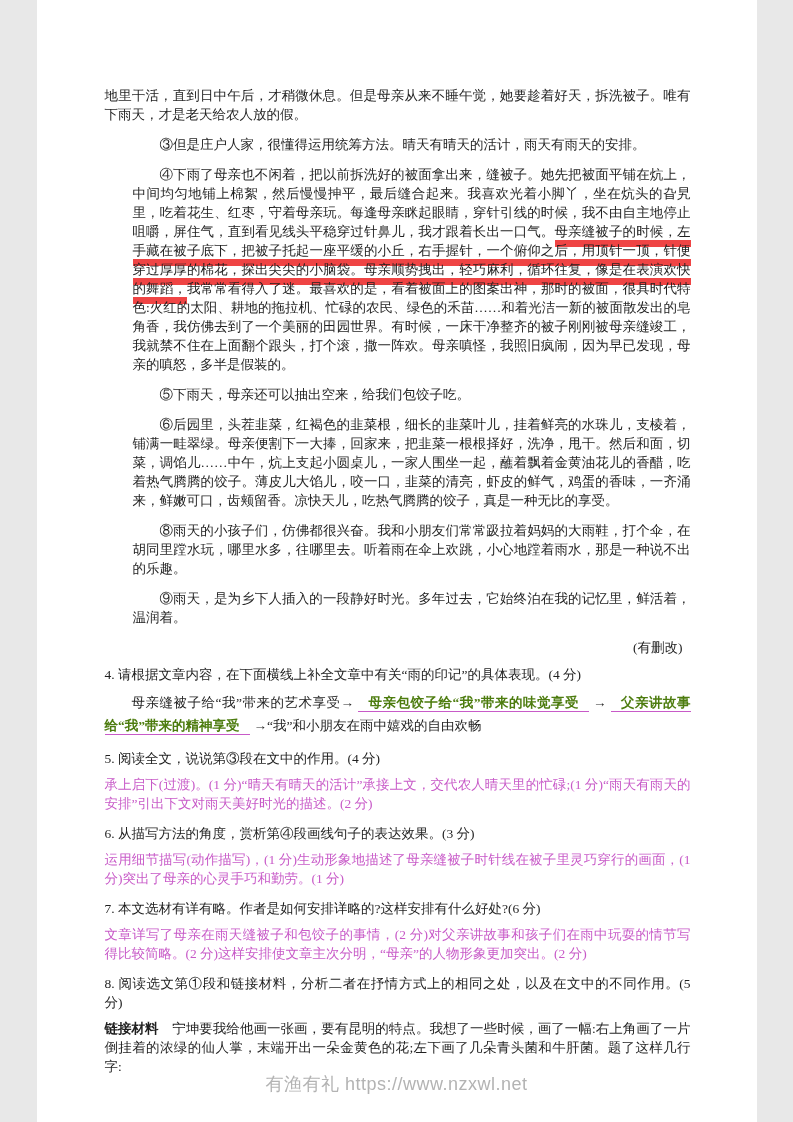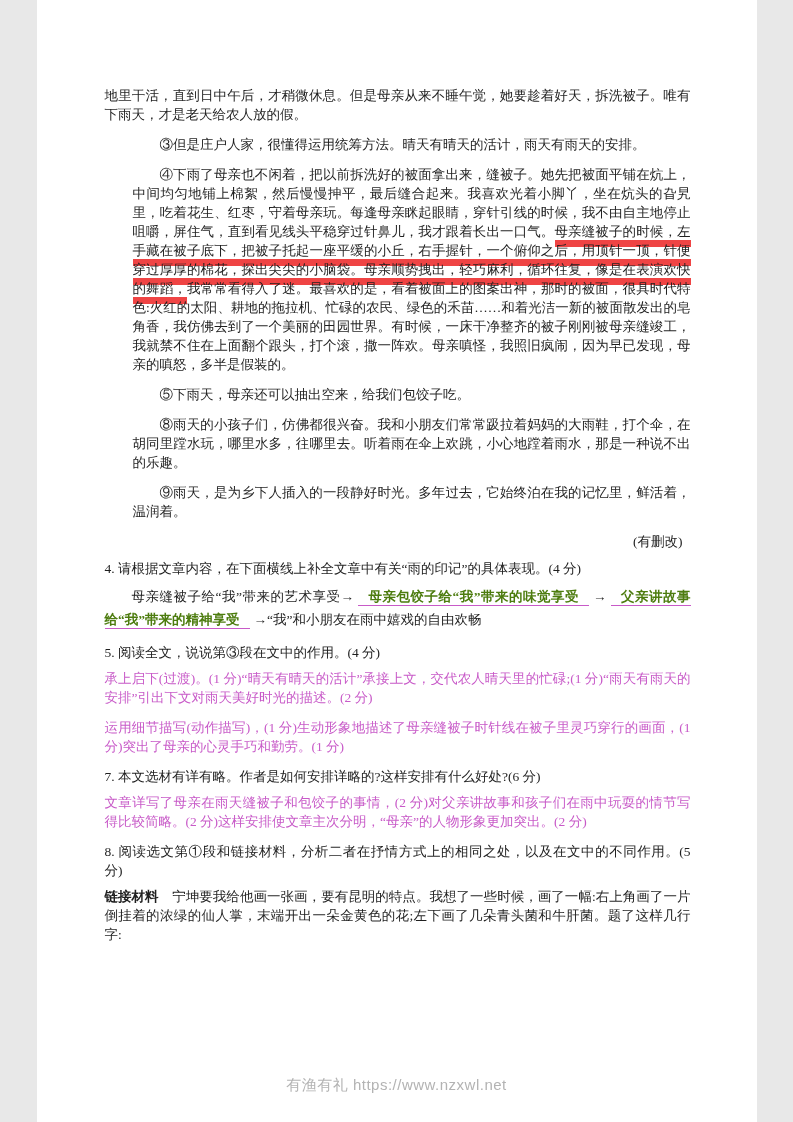--- a/index.html
+++ b/index.html
@@ -48,53 +48,55 @@
     margin:0 4px;
     font-weight:bold;
   }
   .link-label{font-weight:bold;margin-right:1em;}
   .footer{
     position:absolute;
     left:0;right:0;
     bottom:28px;
     text-align:center;
     font-family:"Liberation Sans","DejaVu Sans",sans-serif;
-    font-size:15px;
+    font-size:18px;
     color:#b3b3b3;
     letter-spacing:0.5px;
   }
 </style>
 </head>
 <body>
 
 <div class="page">
 
   <p class="para">地里干活，直到日中午后，才稍微休息。但是母亲从来不睡午觉，她要趁着好天，拆洗被子。唯有下雨天，才是老天给农人放的假。</p>
 
   <p class="para indent">③但是庄户人家，很懂得运用统筹方法。晴天有晴天的活计，雨天有雨天的安排。</p>
 
   <p class="para indent"><span>④下雨了母亲也不闲着，把以前拆洗好的被面拿出来，缝被子。她先把被面平铺在炕上，中间均匀地铺上棉絮，然后慢慢抻平，最后缝合起来。我喜欢光着小脚丫，坐在炕头的旮旯里，吃着花生、红枣，守着母亲玩。每逢母亲眯起眼睛，穿针引线的时候，我不由自主地停止咀嚼，屏住气，直到看见线头平稳穿过针鼻儿，我才跟着长出一口气。</span><span class="ul-seg">母亲缝被子的时候，左手藏在被子底下，把被子托起一座平缓的小丘，右手握针，一个俯仰之后，用顶针一顶，针便穿过厚厚的棉花，探出尖尖的小脑袋。母亲顺势拽出，轻巧麻利，循环往复，像是在表演欢快的舞蹈，</span><span>我常常看得入了迷。最喜欢的是，看着被面上的图案出神，那时的被面，很具时代特色:火红的太阳、耕地的拖拉机、忙碌的农民、绿色的禾苗……和着光洁一新的被面散发出的皂角香，我仿佛去到了一个美丽的田园世界。有时候，一床干净整齐的被子刚刚被母亲缝竣工，我就禁不住在上面翻个跟头，打个滚，撒一阵欢。母亲嗔怪，我照旧疯闹，因为早已发现，母亲的嗔怒，多半是假装的。</span></p>
 
   <p class="para indent">⑤下雨天，母亲还可以抽出空来，给我们包饺子吃。</p>
 
+  <p class="para indent">⑥后园里，头茬韭菜，红褐色的韭菜根，细长的韭菜叶儿，挂着鲜亮的水珠儿，支棱着，铺满一畦翠绿。母亲便割下一大捧，回家来，把韭菜一根根择好，洗净，甩干。然后和面，切菜，调馅儿……中午，炕上支起小圆桌儿，一家人围坐一起，蘸着飘着金黄油花儿的香醋，吃着热气腾腾的饺子。薄皮儿大馅儿，咬一口，韭菜的清亮，虾皮的鲜气，鸡蛋的香味，一齐涌来，鲜嫩可口，齿颊留香。凉快天儿，吃热气腾腾的饺子，真是一种无比的享受。</p>
 
 
   <p class="para indent">⑧雨天的小孩子们，仿佛都很兴奋。我和小朋友们常常趿拉着妈妈的大雨鞋，打个伞，在胡同里蹚水玩，哪里水多，往哪里去。听着雨在伞上欢跳，小心地蹚着雨水，那是一种说不出的乐趣。</p>
 
   <p class="para indent">⑨雨天，是为乡下人插入的一段静好时光。多年过去，它始终泊在我的记忆里，鲜活着，温润着。</p>
 
   <p class="note">(有删改)</p>
 
   <p class="question">4. 请根据文章内容，在下面横线上补全文章中有关“雨的印记”的具体表现。(4 分)</p>
 
   <p class="flow"><span>母亲缝被子给“我”带来的艺术享受→</span><span class="blank">母亲包饺子给“我”带来的味觉享受</span><span>→</span><span class="blank">父亲讲故事给“我”带来的精神享受</span><span>→“我”和小朋友在雨中嬉戏的自由欢畅</span></p>
 
   <p class="question">5. 阅读全文，说说第③段在文中的作用。(4 分)</p>
   <p class="answer">承上启下(过渡)。(1 分)“晴天有晴天的活计”承接上文，交代农人晴天里的忙碌;(1 分)“雨天有雨天的安排”引出下文对雨天美好时光的描述。(2 分)</p>
 
+  <p class="question">6. 从描写方法的角度，赏析第④段画线句子的表达效果。(3 分)</p>
   <p class="answer">运用细节描写(动作描写)，(1 分)生动形象地描述了母亲缝被子时针线在被子里灵巧穿行的画面，(1 分)突出了母亲的心灵手巧和勤劳。(1 分)</p>
 
   <p class="question">7. 本文选材有详有略。作者是如何安排详略的?这样安排有什么好处?(6 分)</p>
   <p class="answer">文章详写了母亲在雨天缝被子和包饺子的事情，(2 分)对父亲讲故事和孩子们在雨中玩耍的情节写得比较简略。(2 分)这样安排使文章主次分明，“母亲”的人物形象更加突出。(2 分)</p>
 
   <p class="question">8. 阅读选文第①段和链接材料，分析二者在抒情方式上的相同之处，以及在文中的不同作用。(5 分)</p>
 
   <p class="para"><span class="link-label">链接材料</span><span>宁坤要我给他画一张画，要有昆明的特点。我想了一些时候，画了一幅:右上角画了一片倒挂着的浓绿的仙人掌，末端开出一朵金黄色的花;左下画了几朵青头菌和牛肝菌。题了这样几行字:</span></p>
 
   <div class="footer">有渔有礼 https://www.nzxwl.net</div>

